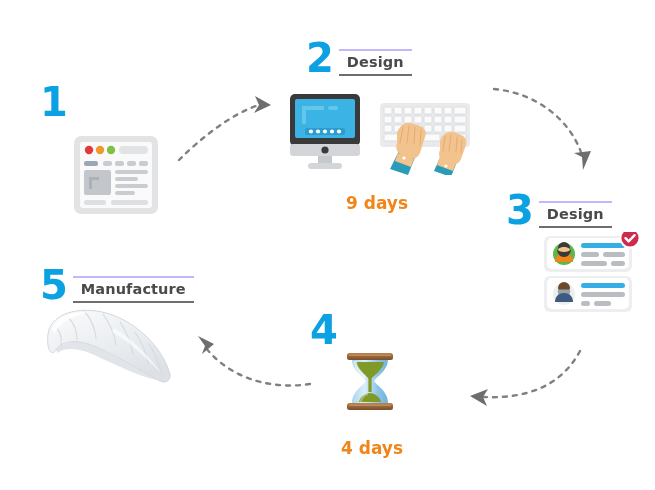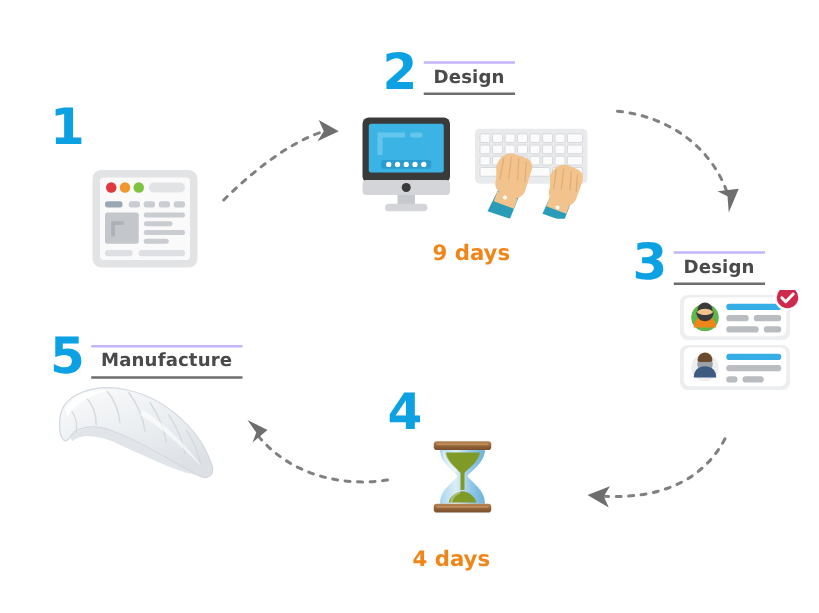--- a/index.html
+++ b/index.html
@@ -274,21 +274,21 @@
       <path d="M16 11 c0 7 7 12 9 15 c-1 1 -2 2 -3 3 c-4 -4 -9 -10 -9 -18 z" fill="#FFFFFF" opacity="0.45"></path>
       <path d="M19 52 c0 -5 5 -8 8 -9 v2 c-3 1 -6 4 -6 7 z" fill="#FFFFFF" opacity="0.35"></path>
 
       <rect x="6" y="3" width="46" height="7" rx="2.5" fill="url(#woodGrad)"></rect>
       <rect x="6" y="53" width="46" height="7" rx="2.5" fill="url(#woodGrad)"></rect>
       <rect x="8" y="4.5" width="42" height="1.6" rx="0.8" fill="#C79462" opacity="0.8"></rect>
       <rect x="8" y="54.5" width="42" height="1.6" rx="0.8" fill="#C79462" opacity="0.8"></rect>
     </svg>
   </div>
 
-  <div class="duration" style="left:330px; top:438px;">4 days</div>
+  <div class="duration" style="left:341px; top:438px;">4 days</div>
 
   <svg class="arrow-svg" style="left:190px; top:332px;" width="125" height="72">
     <path d="M120 52 C 80 58, 40 46, 16 16" fill="none" stroke="#808080" stroke-width="2.4" stroke-linecap="round" stroke-dasharray="4 6"></path>
     <path d="M8 4 L24 12 L12 22 L15 14 Z" fill="#6E6E6E"></path>
   </svg>
 
   <div class="step-header" style="left:40px; top:267px;">
     <div class="step-num">5</div>
     <div class="step-label-box">
       <div class="step-label">Manufacture</div>

